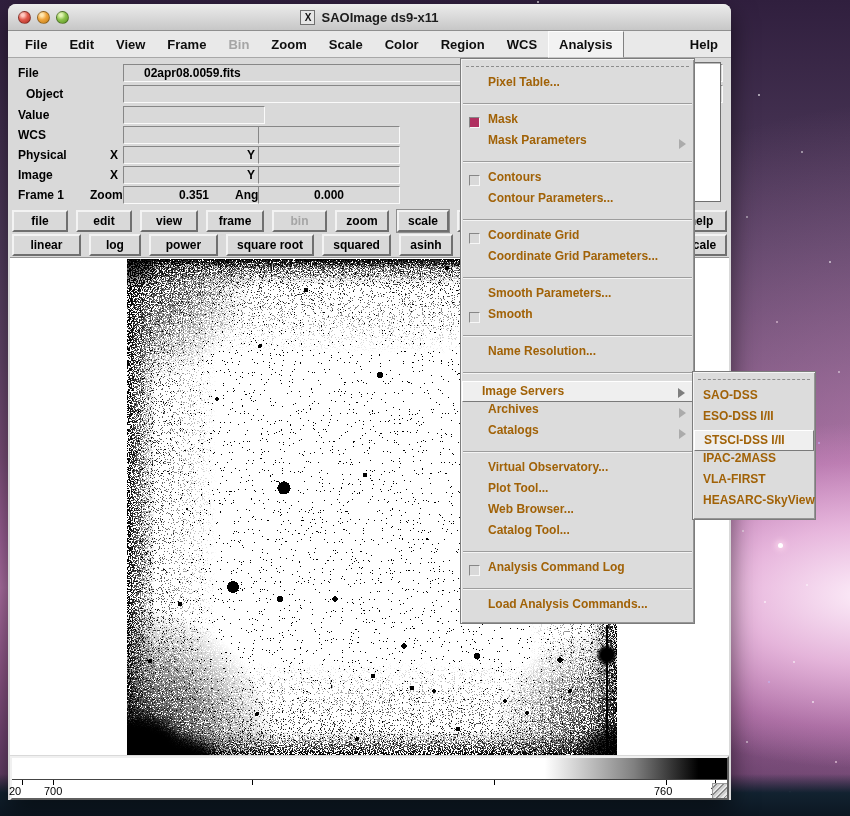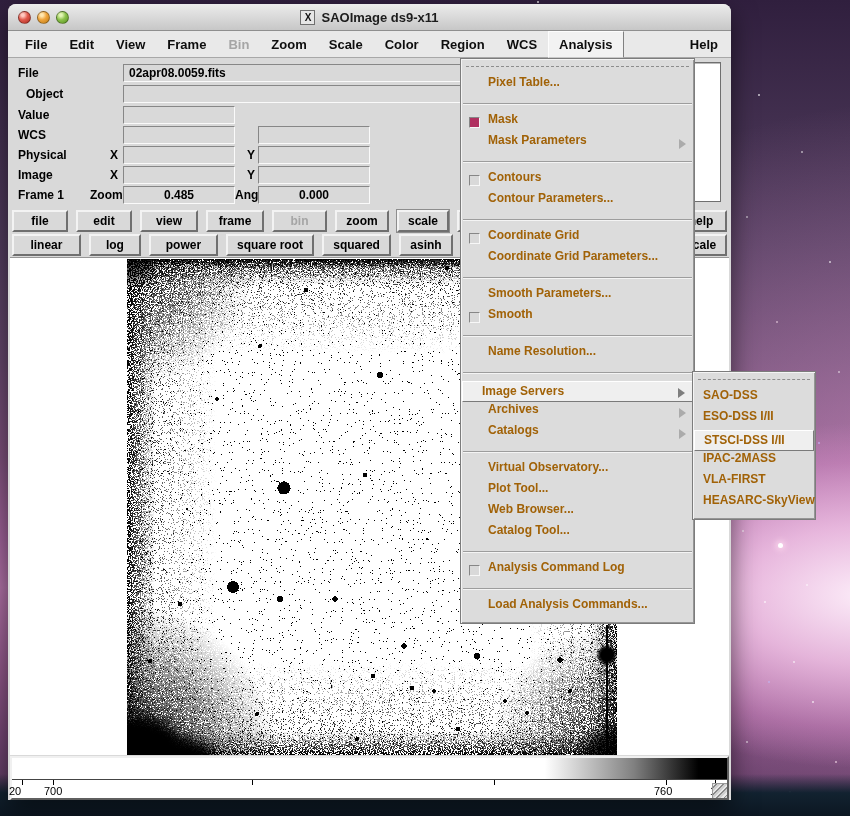--- a/index.html
+++ b/index.html
@@ -47,21 +47,21 @@
   .mbi.disabled{color:#a5a5a5;}
   .mbi.active{background:#f2f2f2;border-top:1px solid #fdfdfd;border-left:1px solid #fdfdfd;
     border-right:1px solid #808080;border-bottom:1px solid #c9c9c9;padding:5px 10px;}
   .mbi.help{margin-left:auto;margin-right:2px;}
 
   .infopanel{position:absolute;left:0;top:54px;width:100%;height:149px;background:#d9d9d9;}
   .ilabel{position:absolute;font:bold 12px "Liberation Sans",sans-serif;color:#000;}
   .field{position:absolute;height:16px;background:#d9d9d9;
     border-top:1px solid #878787;border-left:1px solid #878787;
     border-right:1px solid #fafafa;border-bottom:1px solid #fafafa;
-    font:bold 12px "Liberation Sans",sans-serif;color:#000;display:flex;align-items:center;padding:0 5px;}
+    font:bold 12px "Liberation Sans",sans-serif;color:#000;display:flex;align-items:center;padding:0 20px;}
   .field.center{justify-content:center;}
   .magnifier{position:absolute;left:681px;top:4px;width:30px;height:138px;background:#fff;
     border:1px solid #6f6f6f;box-shadow:inset 1px 1px 0 #bbb;}
 
   .btnrow{position:absolute;left:4px;right:4px;display:flex;gap:8px;height:22px;}
   .btn{background:#d9d9d9;box-sizing:border-box;
     border-top:2px solid #f3f3f3;border-left:2px solid #f3f3f3;
     border-right:2px solid #6f6f6f;border-bottom:2px solid #6f6f6f;
     font:bold 12px "Liberation Sans",sans-serif;color:#000;display:flex;align-items:center;justify-content:center;}
   .btn.disabled{color:#a5a5a5;}
@@ -150,21 +150,21 @@
     <div class="field" style="left:115px;top:88px;width:100px"></div>
     <span class="ilabel" style="left:239px;top:90px">Y</span>
     <div class="field" style="left:250px;top:88px;width:100px"></div>
     <span class="ilabel" style="left:10px;top:110px">Image</span>
     <span class="ilabel" style="left:102px;top:110px">X</span>
     <div class="field" style="left:115px;top:108px;width:100px"></div>
     <span class="ilabel" style="left:239px;top:110px">Y</span>
     <div class="field" style="left:250px;top:108px;width:100px"></div>
     <span class="ilabel" style="left:10px;top:130px">Frame 1</span>
     <span class="ilabel" style="left:82px;top:130px">Zoom</span>
-    <div class="field center" style="left:115px;top:128px;width:100px">0.485</div>
+    <div class="field center" style="left:115px;top:128px;width:100px">0.351</div>
     <span class="ilabel" style="left:227px;top:130px">Angle</span>
     <div class="field center" style="left:250px;top:128px;width:100px">0.000</div>
     <div class="magnifier"></div>
   </div>
 
   <div class="btnrow" style="top:206px">
     <div class="btn" style="width:56px">file</div>
     <div class="btn" style="width:56px">edit</div>
     <div class="btn" style="width:58px">view</div>
     <div class="btn" style="width:58px">frame</div>

